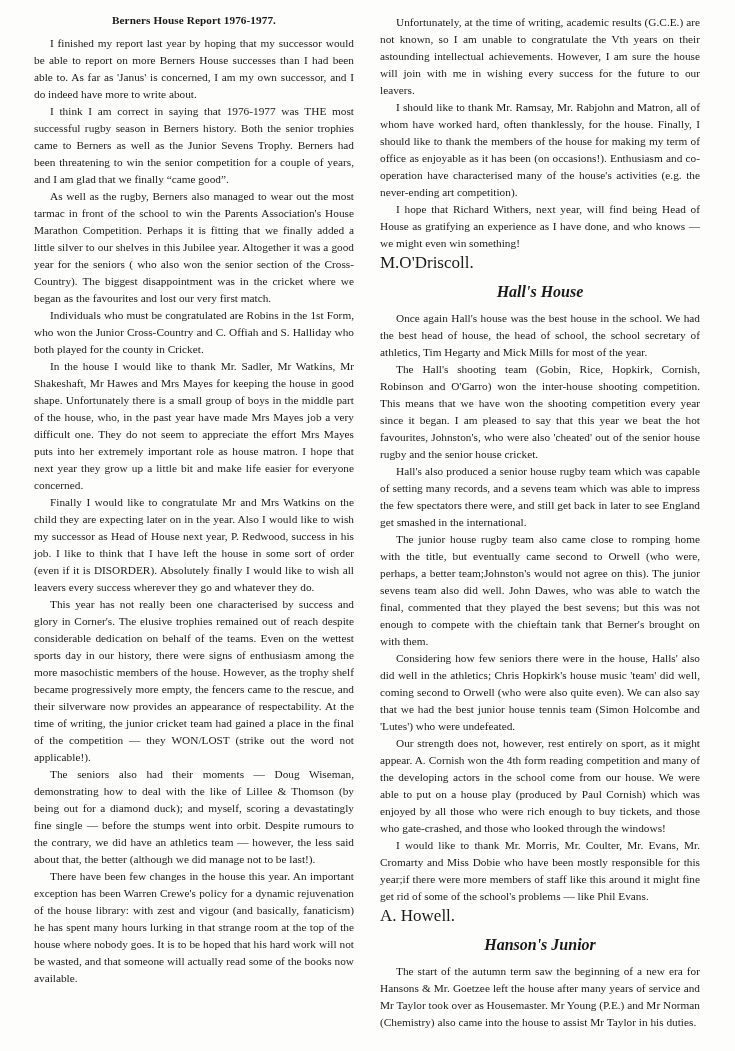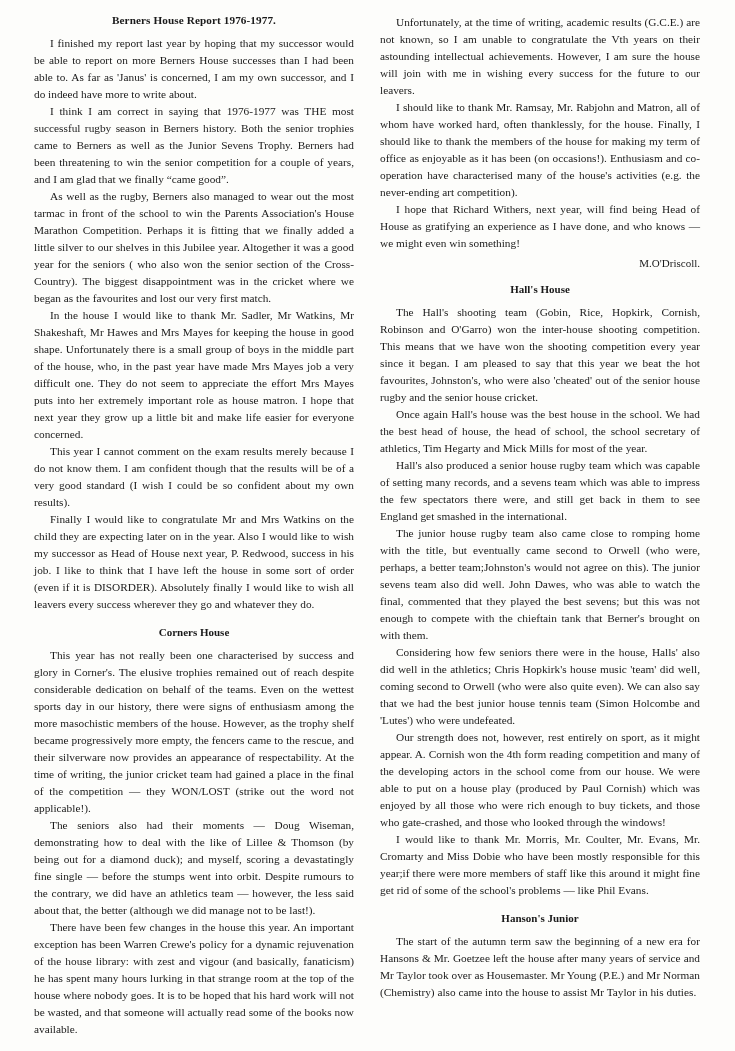--- a/index.html
+++ b/index.html
@@ -36,84 +36,84 @@
   }
   h2.report-title {
     font-size: 11.2px;
     font-weight: bold;
     text-align: center;
     margin: 0 0 9px 0;
     letter-spacing: 0.1px;
     font-family: "Liberation Serif", serif;
   }
   h3.section-title {
-    font-size: 11px;
+    font-size: 16px;
     font-weight: bold;
     text-align: center;
     margin: 13px 0 9px 0;
     font-family: "Liberation Serif", serif;
+    font-style: italic;
   }
   p.para {
     font-size: 11.3px;
     line-height: 17px;
     margin: 0;
     text-align: justify;
     text-indent: 16px;
     hyphens: none;
     font-family: "Liberation Serif", serif;
   }
   p.signature {
-    font-size: 11px;
+    font-size: 17px;
     line-height: 12.85px;
     margin: 5px 0 0 0;
-    text-align: right;
     font-family: "Liberation Serif", serif;
   }
 </style>
 </head>
 <body>
 
 <div class="page">
   <div class="columns">
 
     <div class="col">
       <h2 class="report-title">Berners House Report 1976-1977.</h2>
 
       <p class="para">I finished my report last year by hoping that my successor would be able to report on more Berners House successes than I had been able to. As far as 'Janus' is concerned, I am my own successor, and I do indeed have more to write about.</p>
       <p class="para">I think I am correct in saying that 1976-1977 was THE most successful rugby season in Berners history. Both the senior trophies came to Berners as well as the Junior Sevens Trophy. Berners had been threatening to win the senior competition for a couple of years, and I am glad that we finally “came good”.</p>
       <p class="para">As well as the rugby, Berners also managed to wear out the most tarmac in front of the school to win the Parents Association's House Marathon Competition. Perhaps it is fitting that we finally added a little silver to our shelves in this Jubilee year. Altogether it was a good year for the seniors ( who also won the senior section of the Cross-Country). The biggest disappointment was in the cricket where we began as the favourites and lost our very first match.</p>
+      <p class="para">Individuals who must be congratulated are Robins in the 1st Form, who won the Junior Cross-Country and C. Offiah and S. Halliday who both played for the county in Cricket.</p>
       <p class="para">In the house I would like to thank Mr. Sadler, Mr Watkins, Mr Shakeshaft, Mr Hawes and Mrs Mayes for keeping the house in good shape. Unfortunately there is a small group of boys in the middle part of the house, who, in the past year have made Mrs Mayes job a very difficult one. They do not seem to appreciate the effort Mrs Mayes puts into her extremely important role as house matron. I hope that next year they grow up a little bit and make life easier for everyone concerned.</p>
-      <p class="para">This year I cannot comment on the exam results merely because I do not know them. I am confident though that the results will be of a very good standard (I wish I could be so confident about my own results).</p>
       <p class="para">Finally I would like to congratulate Mr and Mrs Watkins on the child they are expecting later on in the year. Also I would like to wish my successor as Head of House next year, P. Redwood, success in his job. I like to think that I have left the house in some sort of order (even if it is DISORDER). Absolutely finally I would like to wish all leavers every success wherever they go and whatever they do.</p>
 
 
-      <h3 class="section-title">Corners House</h3>
 
       <p class="para">This year has not really been one characterised by success and glory in Corner's. The elusive trophies remained out of reach despite considerable dedication on behalf of the teams. Even on the wettest sports day in our history, there were signs of enthusiasm among the more masochistic members of the house. However, as the trophy shelf became progressively more empty, the fencers came to the rescue, and their silverware now provides an appearance of respectability. At the time of writing, the junior cricket team had gained a place in the final of the competition — they WON/LOST (strike out the word not applicable!).</p>
       <p class="para">The seniors also had their moments — Doug Wiseman, demonstrating how to deal with the like of Lillee &amp; Thomson (by being out for a diamond duck); and myself, scoring a devastatingly fine single — before the stumps went into orbit. Despite rumours to the contrary, we did have an athletics team — however, the less said about that, the better (although we did manage not to be last!).</p>
       <p class="para">There have been few changes in the house this year. An important exception has been Warren Crewe's policy for a dynamic rejuvenation of the house library: with zest and vigour (and basically, fanaticism) he has spent many hours lurking in that strange room at the top of the house where nobody goes. It is to be hoped that his hard work will not be wasted, and that someone will actually read some of the books now available.</p>
     </div>
 
     <div class="col">
       <p class="para">Unfortunately, at the time of writing, academic results (G.C.E.) are not known, so I am unable to congratulate the Vth years on their astounding intellectual achievements. However, I am sure the house will join with me in wishing every success for the future to our leavers.</p>
       <p class="para">I should like to thank Mr. Ramsay, Mr. Rabjohn and Matron, all of whom have worked hard, often thanklessly, for the house. Finally, I should like to thank the members of the house for making my term of office as enjoyable as it has been (on occasions!). Enthusiasm and co-operation have characterised many of the house's activities (e.g. the never-ending art competition).</p>
       <p class="para">I hope that Richard Withers, next year, will find being Head of House as gratifying an experience as I have done, and who knows — we might even win something!</p>
 
       <p class="signature">M.O'Driscoll.</p>
 
       <h3 class="section-title">Hall's House</h3>
 
+      <p class="para">Once again Hall's house was the best house in the school. We had the best head of house, the head of school, the school secretary of athletics, Tim Hegarty and Mick Mills for most of the year.</p>
       <p class="para">The Hall's shooting team (Gobin, Rice, Hopkirk, Cornish, Robinson and O'Garro) won the inter-house shooting competition. This means that we have won the shooting competition every year since it began. I am pleased to say that this year we beat the hot favourites, Johnston's, who were also 'cheated' out of the senior house rugby and the senior house cricket.</p>
-      <p class="para">Once again Hall's house was the best house in the school. We had the best head of house, the head of school, the school secretary of athletics, Tim Hegarty and Mick Mills for most of the year.</p>
-      <p class="para">Hall's also produced a senior house rugby team which was capable of setting many records, and a sevens team which was able to impress the few spectators there were, and still get back in them to see England get smashed in the international.</p>
+      <p class="para">Hall's also produced a senior house rugby team which was capable of setting many records, and a sevens team which was able to impress the few spectators there were, and still get back in later to see England get smashed in the international.</p>
       <p class="para">The junior house rugby team also came close to romping home with the title, but eventually came second to Orwell (who were, perhaps, a better team;Johnston's would not agree on this). The junior sevens team also did well. John Dawes, who was able to watch the final, commented that they played the best sevens; but this was not enough to compete with the chieftain tank that Berner's brought on with them.</p>
       <p class="para">Considering how few seniors there were in the house, Halls' also did well in the athletics; Chris Hopkirk's house music 'team' did well, coming second to Orwell (who were also quite even). We can also say that we had the best junior house tennis team (Simon Holcombe and 'Lutes') who were undefeated.</p>
       <p class="para">Our strength does not, however, rest entirely on sport, as it might appear. A. Cornish won the 4th form reading competition and many of the developing actors in the school come from our house. We were able to put on a house play (produced by Paul Cornish) which was enjoyed by all those who were rich enough to buy tickets, and those who gate-crashed, and those who looked through the windows!</p>
       <p class="para">I would like to thank Mr. Morris, Mr. Coulter, Mr. Evans, Mr. Cromarty and Miss Dobie who have been mostly responsible for this year;if there were more members of staff like this around it might fine get rid of some of the school's problems — like Phil Evans.</p>
 
+      <p class="signature">A. Howell.</p>
 
       <h3 class="section-title">Hanson's Junior</h3>
 
       <p class="para">The start of the autumn term saw the beginning of a new era for Hansons &amp; Mr. Goetzee left the house after many years of service and Mr Taylor took over as Housemaster. Mr Young (P.E.) and Mr Norman (Chemistry) also came into the house to assist Mr Taylor in his duties.</p>
     </div>
 
   </div>
 </div>
 
 </body></html>

